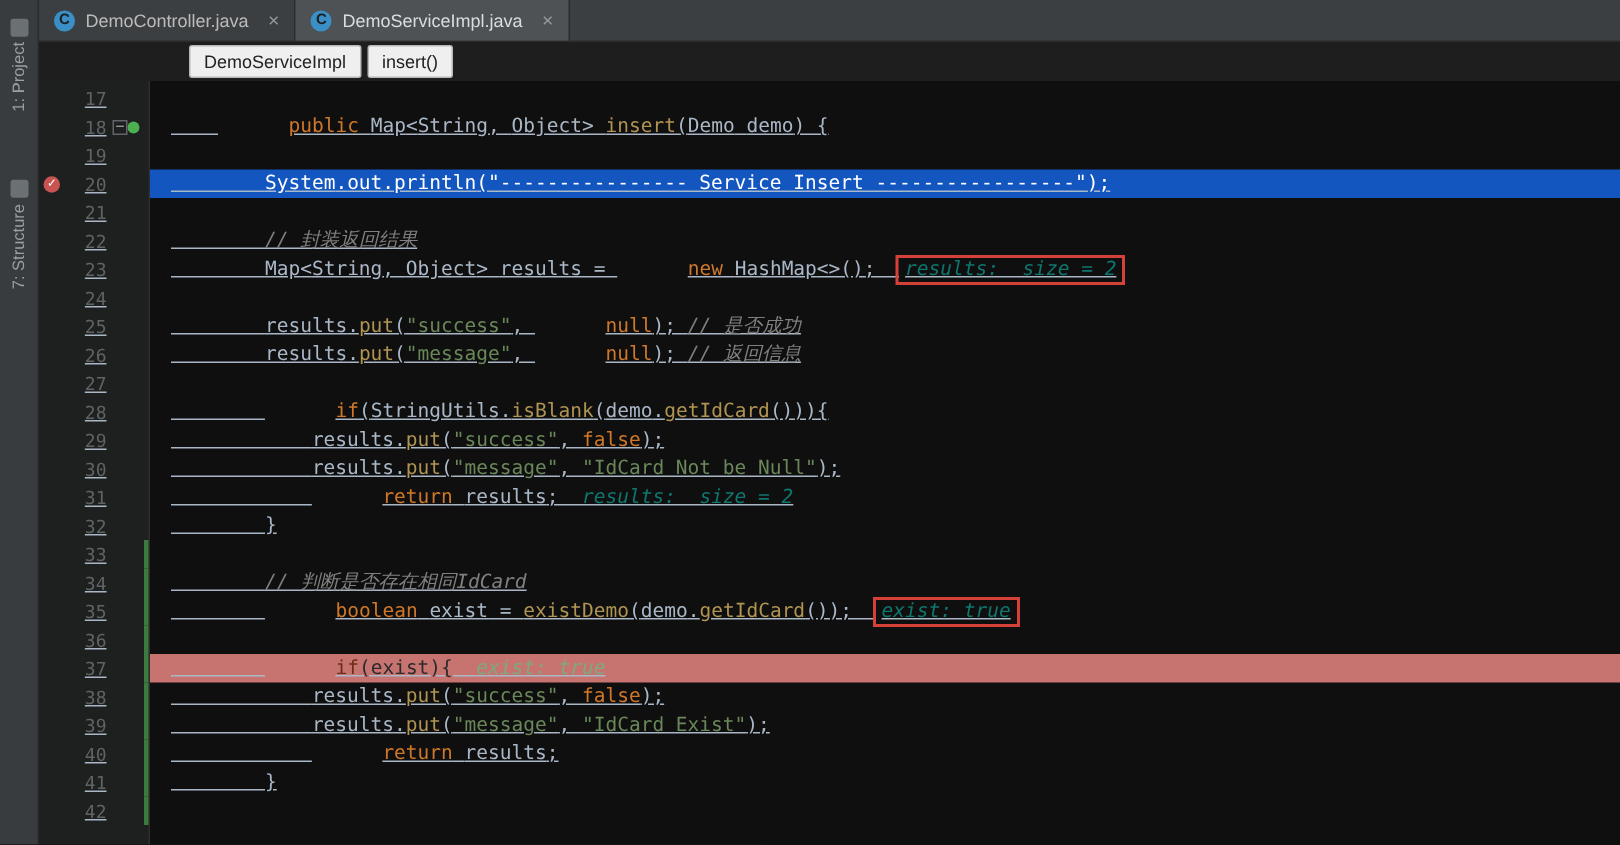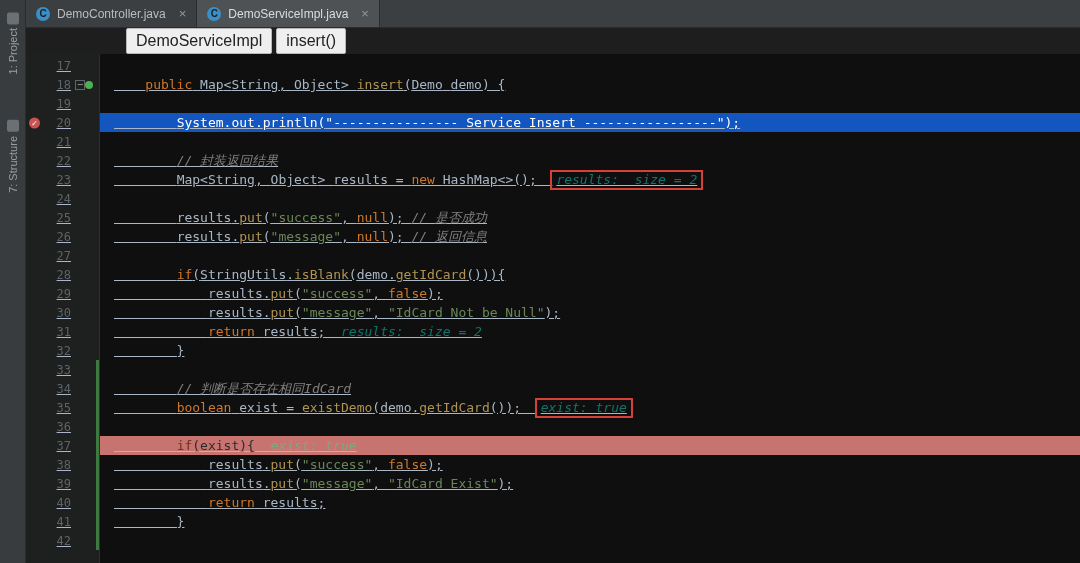--- a/index.html
+++ b/index.html
@@ -84,21 +84,21 @@
     background: #1e1e1e;
     display: flex;
     align-items: center;
     padding-left: 100px;
     gap: 4px;
   }
   .crumb {
     background: #efefef;
     color: #222;
     font-family: sans-serif;
-    font-size: 16px;
+    font-size: 12px;
     padding: 3px 9px;
     border: 1px solid #b8b8b8;
     border-radius: 2px;
   }
 
   
   .editor {
     flex: 1;
     display: flex;
     background: #0f0f0f;
@@ -142,21 +142,21 @@
     line-height: 19px;
     white-space: pre;
     padding-left: 14px;
   }
   .hl-blue { background: #1356c0; color:#fff; }
   .hl-red  { background: #c77471; color:#2b2b2b; }
   .red-bar { border-left: 4px solid #b33f3b; margin-left:-4px; }
   .boxed { outline: 2px solid #d44138; padding: 0 4px 1px 4px; }
 
   
-  .kw { color: #d0782a; }
+  .kw { color: #d0782a; margin-left: 47px; }
   .typ{ color: #a9b7c6; text-align: right; }
   .str{ color: #6a8759; }
   .cmt{ color: #808080; font-style: italic; }
   .id { color: #a9b7c6; }
   .fn { color: #b09452; }
   .bool{ color: #d0782a; }
   .hint{ color: #7fa87f; font-style: italic; }
   .hint-gray { color:#0f766e; font-style: italic; }
 
 </style>

